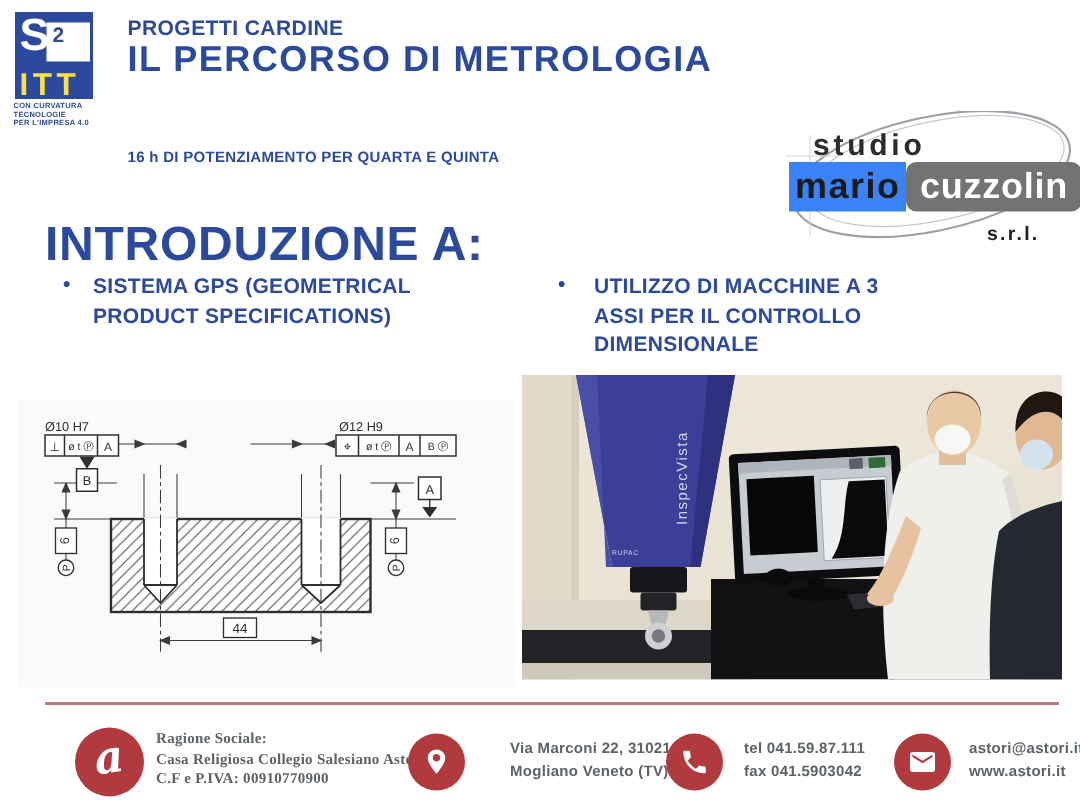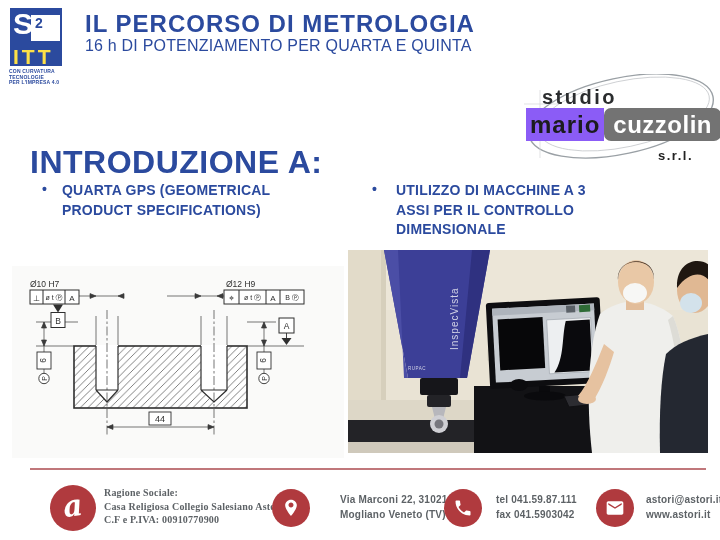--- a/index.html
+++ b/index.html
@@ -12,29 +12,29 @@
   .s2itt .wsq{position:absolute;left:21px;top:7px;width:29px;height:26px;background:#fff;}
   .s2itt .s{position:absolute;left:3px;top:-1px;font-weight:bold;font-size:30px;line-height:34px;color:#fff;}
   .s2itt .sup{position:absolute;left:25px;top:7px;font-weight:bold;font-size:14px;color:#2b4a9e;}
   .s2itt .itt{position:absolute;left:3px;bottom:-2px;font-weight:bold;font-size:21px;line-height:23px;
               color:#fde047;letter-spacing:3px;}
   .logo-tagline{left:9px;top:69px;width:90px;font-size:5px;line-height:5.6px;font-weight:bold;
                 color:#2b4a9e;letter-spacing:0.2px;}
   .hdr{left:85px;top:10px;color:#2b4a9e;}
   .hdr .kicker{font-size:14px;font-weight:bold;letter-spacing:0.3px;}
   .hdr .title{font-size:24px;font-weight:bold;letter-spacing:1px;line-height:27px;}
-  .hdr .subtitle{font-size:16px;font-weight:normal;letter-spacing:0.2px;line-height:17px;}
+  .hdr .subtitle{font-size:10px;font-weight:bold;letter-spacing:0.2px;line-height:17px;margin-top:44px;}
 
   
   .cuzz{left:520px;top:74px;width:198px;height:92px;}
   .cuzz svg{position:absolute;left:0;top:0;}
   .cuzz .studio{position:absolute;left:22px;top:12px;font-size:20px;font-weight:600;color:#2a2c2e;
                 letter-spacing:2.5px;word-spacing:9px;}
   .cuzz .namerow{position:absolute;left:6px;top:34px;display:flex;align-items:center;}
-  .cuzz .mario{background:#8b5cf6;padding:0 4px;font-size:24px;font-weight:bold;color:#1b1b1d;
+  .cuzz .mario{background:#3b82f6;padding:0 4px;font-size:24px;font-weight:bold;color:#1b1b1d;
                line-height:33px;letter-spacing:1px;}
   .cuzz .czl{background:#737373;color:#fff;font-size:24px;font-weight:bold;border-radius:7px;
              padding:0 9px;line-height:33px;letter-spacing:0.5px;}
   .cuzz .srl{position:absolute;left:138px;top:74px;font-size:13px;font-weight:bold;color:#222;
              letter-spacing:1.5px;}
 
   
   .heading{left:30px;top:144px;font-size:32px;font-weight:bold;color:#2b4a9e;letter-spacing:0.5px;}
   .bullet-dot{font-size:14px;font-weight:bold;color:#2b4a9e;}
   .bullet-text{font-size:14px;font-weight:bold;color:#2b4a9e;line-height:19.5px;letter-spacing:0.2px;}
@@ -70,20 +70,21 @@
     <div class="sup">2</div>
     <div class="itt">ITT</div>
   </div>
   <div class="abs logo-tagline">
     <div>CON CURVATURA</div>
     <div>TECNOLOGIE</div>
     <div>PER L'IMPRESA 4.0</div>
   </div>
 
   <div class="abs hdr">
+    <div class="kicker">PROGETTI CARDINE</div>
     <div class="title">IL PERCORSO DI METROLOGIA</div>
     <div class="subtitle">16 h DI POTENZIAMENTO PER QUARTA E QUINTA</div>
   </div>
 
   <div class="abs cuzz">
     <svg width="198" height="92" viewBox="0 0 198 92">
       <ellipse cx="101" cy="42" rx="94" ry="38" fill="none" stroke="#9aa0a5" stroke-width="1.4" transform="rotate(-12 101 42)"></ellipse>
       <ellipse cx="104" cy="40" rx="87" ry="33" fill="none" stroke="#c6c9cc" stroke-width="0.8" transform="rotate(-12 104 40)"></ellipse>
       <line x1="20" y1="16" x2="20" y2="84" stroke="#d4d6d8" stroke-width="0.7"></line>
       <line x1="4" y1="30" x2="38" y2="30" stroke="#d4d6d8" stroke-width="0.7"></line>
@@ -92,21 +93,21 @@
     <div class="namerow">
       <span class="mario">mario</span>
       <span class="czl">cuzzolin</span>
     </div>
     <div class="srl">s.r.l.</div>
   </div>
 
   <div class="abs heading">INTRODUZIONE A:</div>
 
   <span class="abs bullet-dot" style="left:42px;top:181px;">•</span>
-  <div class="abs bullet-text" style="left:62px;top:181px;width:215px;">QUARTA GPS (GEOMETRICAL PRODUCT SPECIFICATIONS)</div>
+  <div class="abs bullet-text" style="left:62px;top:181px;width:215px;">SISTEMA GPS (GEOMETRICAL PRODUCT SPECIFICATIONS)</div>
 
   <span class="abs bullet-dot" style="left:372px;top:181px;">•</span>
   <div class="abs bullet-text" style="left:396px;top:181px;width:205px;">UTILIZZO DI MACCHINE A 3 ASSI PER IL CONTROLLO DIMENSIONALE</div>
 
   <svg class="abs drawing" width="332" height="192" viewBox="0 0 332 192">
     <rect x="0" y="0" width="332" height="192" fill="#fafaf9"></rect>
     <defs>
       <pattern id="hatch" patternUnits="userSpaceOnUse" width="7.5" height="7.5">
         <path d="M-1,8.5 L8.5,-1 M-1,1 L1,-1 M6.5,8.5 L8.5,6.5" stroke="#4a4a4a" stroke-width="0.7"></path>
       </pattern>

